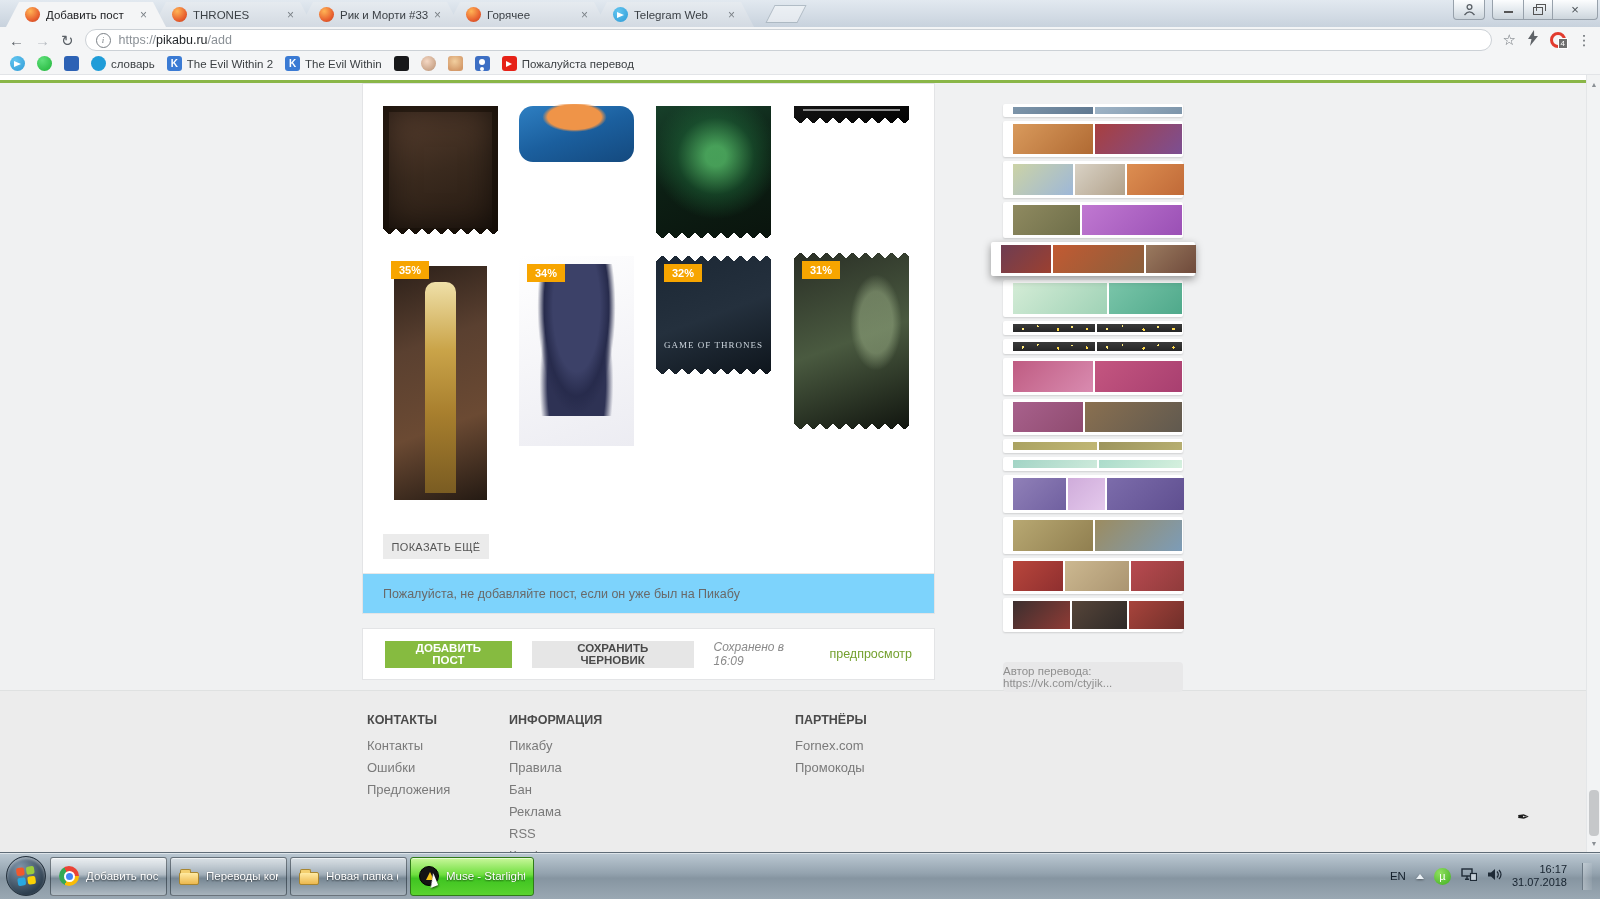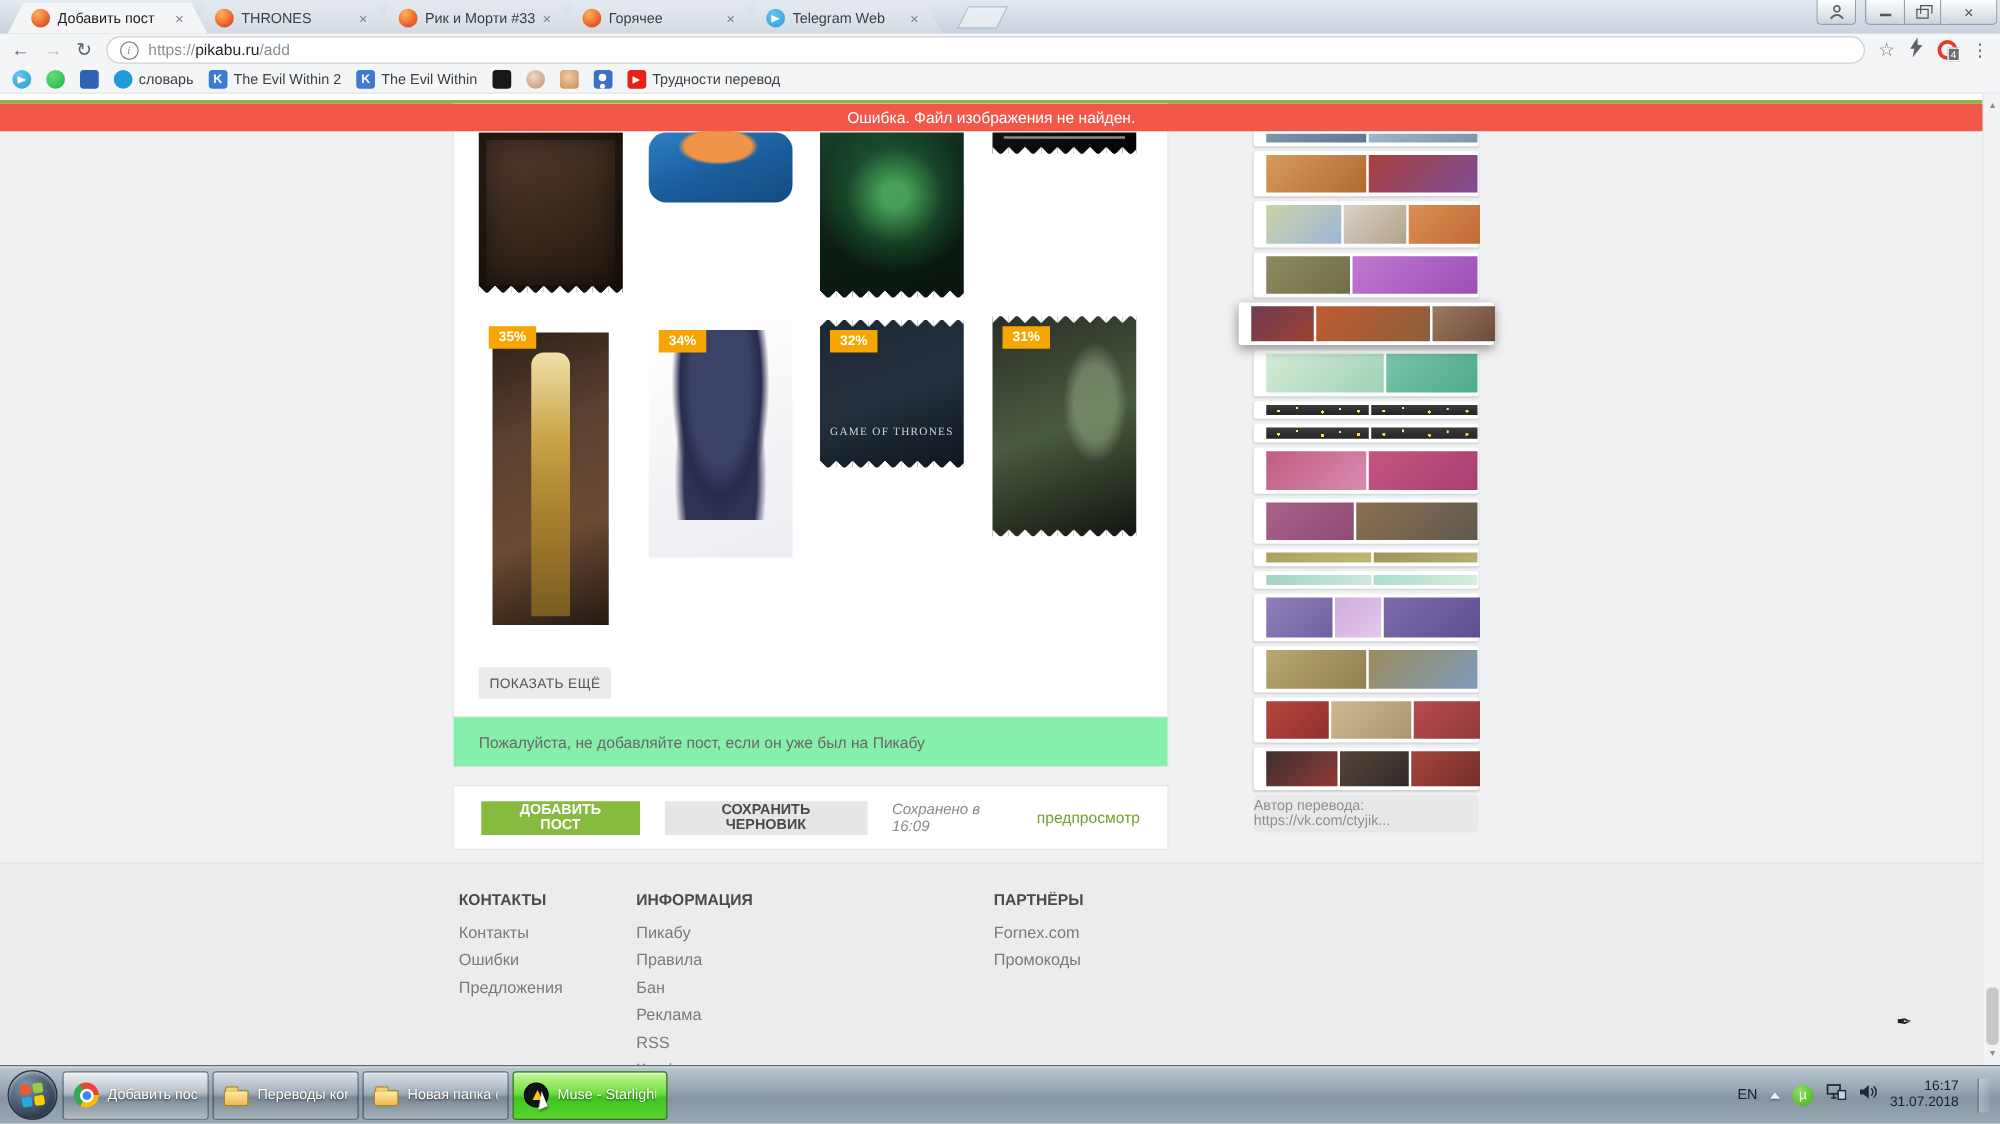--- a/index.html
+++ b/index.html
@@ -121,21 +121,21 @@
   .img-knight::after{content:"";position:absolute;left:33%;right:33%;top:7%;bottom:3%;border-radius:10px 10px 0 0;
     background:linear-gradient(#efe0a8,#caa449 32%,#a87f2e 62%,#7a5c22);}
   .img-marine::after{content:"";position:absolute;left:16%;right:16%;top:4%;bottom:16%;
     background:radial-gradient(ellipse at 50% 28%,#3c4168 0 42%,#272b4c 58%,transparent 70%),
                radial-gradient(ellipse at 50% 78%,#2e3254 0 52%,transparent 66%);}
   .img-beast::before{content:"";position:absolute;right:6%;top:12%;width:45%;height:55%;
     background:radial-gradient(ellipse,rgba(150,170,130,.55) 0 45%,transparent 70%);}
 
   #show-more{position:absolute;left:20px;top:450px;width:106px;height:25px;background:#ebebeb;
     border:0;color:#555;font-size:11px;letter-spacing:.3px;}
-  #note-section{position:absolute;left:0;right:0;top:489px;bottom:0;background:#86efac;
+  #note-section{position:absolute;left:0;right:0;top:489px;bottom:0;background:#7dd3fc;
     border-top:1px solid #e8e8e8;display:flex;align-items:center;padding:0 20px;
     font-size:12.5px;color:#696969;}
 
   #card-actions{position:absolute;left:362px;top:553px;width:573px;height:52px;background:#fff;
     border:1px solid #e3e4e6;box-sizing:border-box;display:flex;align-items:center;
     padding:0 22px;gap:20px;z-index:1;}
   #btn-add{background:#86bb40;color:#fff;border:0;height:27px;padding:0 17px;
     font-size:11.5px;font-weight:bold;}
   #btn-draft{background:#e6e6e6;color:#4a4a4a;border:0;height:27px;padding:0 17px;
     font-size:11.5px;font-weight:bold;}
@@ -154,21 +154,21 @@
   .s-row.hl{width:204px;margin-left:-12px;box-shadow:0 3px 9px rgba(0,0,0,.4);z-index:5;}
   .s-strip{display:flex;gap:2px;height:100%;}
   .s-panel{height:100%;}
   .starfield .s-panel{background-image:
     radial-gradient(circle 1.2px at 12% 60%,#ffe97a 98%,transparent),
     radial-gradient(circle 1px   at 30% 30%,#ffe97a 98%,transparent),
     radial-gradient(circle 1.3px at 55% 70%,#ffd94a 98%,transparent),
     radial-gradient(circle 1px   at 72% 38%,#ffe97a 98%,transparent),
     radial-gradient(circle 1.2px at 90% 62%,#ffd94a 98%,transparent),
     linear-gradient(#3a3a3a,#262626) !important;}
-  #sidebar-caption{margin-top:4px;background:#e8e8e9;border-radius:4px;height:30px;
+  #sidebar-caption{margin-top:30px;background:#e8e8e9;border-radius:4px;height:30px;
     display:flex;align-items:center;justify-content:center;font-size:11.5px;color:#8f8f8f;}
 
   #pen-float{position:absolute;left:1517px;top:733px;font-size:15px;color:#1d1d1d;z-index:6;}
 
   
   #taskbar{position:absolute;left:0;right:0;bottom:0;height:47px;box-sizing:border-box;
     background:linear-gradient(#bcc9d3,#93a2ae 45%,#8695a1 55%,#9aa8b3);
     border-top:1px solid #5f6c77;box-shadow:inset 0 1px 0 rgba(255,255,255,.5);
     display:flex;align-items:center;padding:0 6px;gap:4px;}
   #start-orb{width:38px;height:38px;border-radius:50%;flex:0 0 38px;position:relative;
@@ -313,28 +313,27 @@
       <span class="bm-ic ic-avatar"></span>
     </div>
     <div class="bm">
       <span class="bm-ic ic-avatar2"></span>
     </div>
     <div class="bm">
       <span class="bm-ic ic-blueperson"></span>
     </div>
     <div class="bm">
       <span class="bm-ic ic-youtube"></span>
-      <span>Трудности перевод</span>
+      <span>Пожалуйста перевод</span>
     </div>
   </div>
 
 <div id="page">
   <div id="page-top-white"></div>
   <div id="green-line"></div>
-  <div id="error-banner">Ошибка. Файл изображения не найден.</div>
 
   <div id="card-main">
     <div id="thumb-grid">
         <div class="thumb torn-bottom" style="left: 20px; top: 22px; width: 115px; height: 128px;">
           <div class="thumb-img img-book" style="background: linear-gradient(160deg, rgb(90, 64, 48), rgb(58, 42, 30), rgb(36, 25, 17));"></div>
         </div>
         <div class="thumb torn-none" style="left: 156px; top: 22px; width: 115px; height: 56px;">
           <div class="thumb-img img-cat" style="background: linear-gradient(160deg, rgb(46, 127, 194), rgb(27, 95, 158), rgb(20, 73, 126));"></div>
         </div>
         <div class="thumb torn-bottom" style="left: 293px; top: 22px; width: 115px; height: 132px;">

